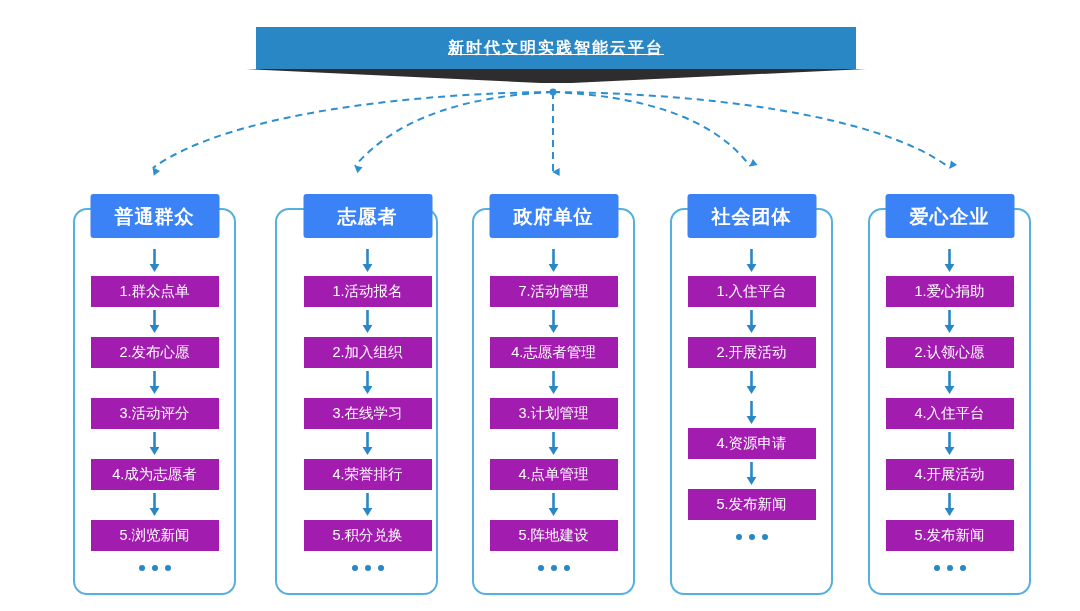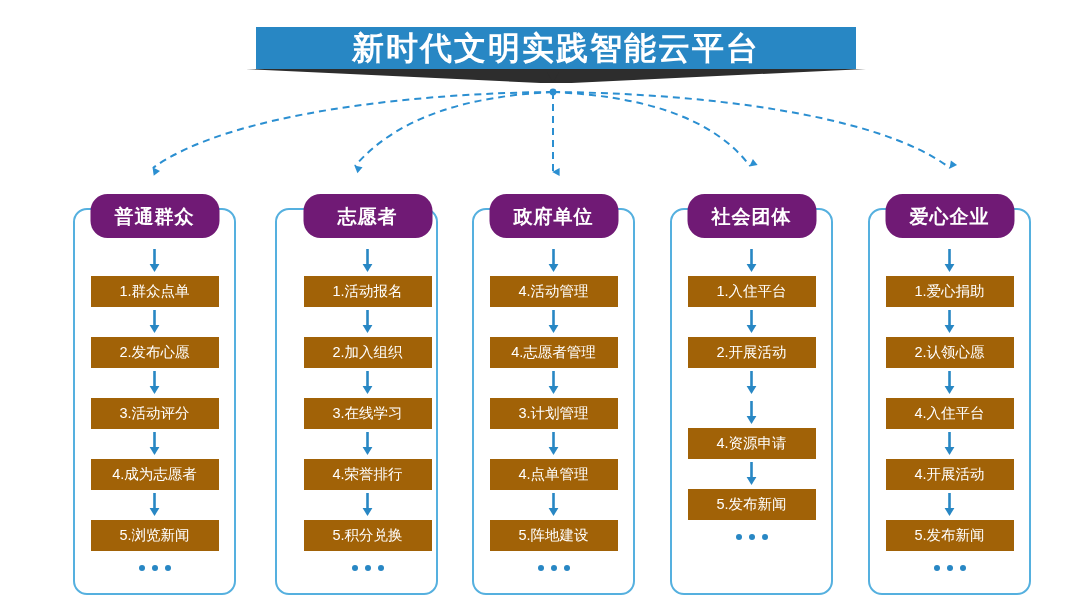--- a/index.html
+++ b/index.html
@@ -24,25 +24,26 @@
     width: 600px;
     height: 42px;
     background: #2887c4;
     display: flex;
     align-items: center;
     justify-content: center;
     box-sizing: border-box;
     z-index: 6;
   }
   #title-banner .title-text {
-    font-size: 32px;
+    font-size: 16px;
     font-weight: bold;
     letter-spacing: 2px;
     color: #ffffff;
     line-height: 1;
+    text-decoration: underline;
   }
 
   
   #title-wedge {
     position: absolute;
     left: 246px;
     top: 69px;
     width: 620px;
     height: 14px;
     background: #2d2d2d;
@@ -96,22 +97,22 @@
     width: 100%;
     height: 100%;
   }
   .col-header {
     position: absolute;
     left: 50%;
     transform: translateX(-50%);
     top: -16px;
     width: 129px;
     height: 44px;
-    background: #701a75;
-    border-radius: 17px;
+    background: #3b82f6;
+    border-radius: 3px;
     display: flex;
     align-items: center;
     justify-content: center;
     box-sizing: border-box;
     z-index: 4;
   }
   .col-header-label {
     font-size: 19px;
     font-weight: bold;
     letter-spacing: 1px;
@@ -130,21 +131,21 @@
     height: 30px;
     display: flex;
     align-items: center;
     justify-content: center;
   }
   .step-arrow svg { display: block; }
   .step-box {
     margin: 0 auto;
     width: 128px;
     height: 31px;
-    background: #a16207;
+    background: #a21caf;
     display: flex;
     align-items: center;
     justify-content: center;
     box-sizing: border-box;
   }
   .step-label {
     font-size: 14.5px;
     color: #ffffff;
     line-height: 1;
     white-space: nowrap;
@@ -322,21 +323,21 @@
         <span class="col-header-label">政府单位</span>
       </div>
       <div class="steps">
         <div class="step-arrow">
             <svg width="11" height="24" viewBox="0 0 11 24">
               <path d="M5.5,0 L5.5,16" stroke="#2887c4" stroke-width="2.6" fill="none"></path>
               <path d="M0.6,15 L10.4,15 L5.5,23 Z" fill="#2887c4"></path>
             </svg>
           </div>
         <div class="step-box">
-            <span class="step-label">4.活动管理</span>
+            <span class="step-label">7.活动管理</span>
           </div>
         <div class="step-arrow">
             <svg width="11" height="24" viewBox="0 0 11 24">
               <path d="M5.5,0 L5.5,16" stroke="#2887c4" stroke-width="2.6" fill="none"></path>
               <path d="M0.6,15 L10.4,15 L5.5,23 Z" fill="#2887c4"></path>
             </svg>
           </div>
         <div class="step-box">
             <span class="step-label">4.志愿者管理</span>
           </div>

